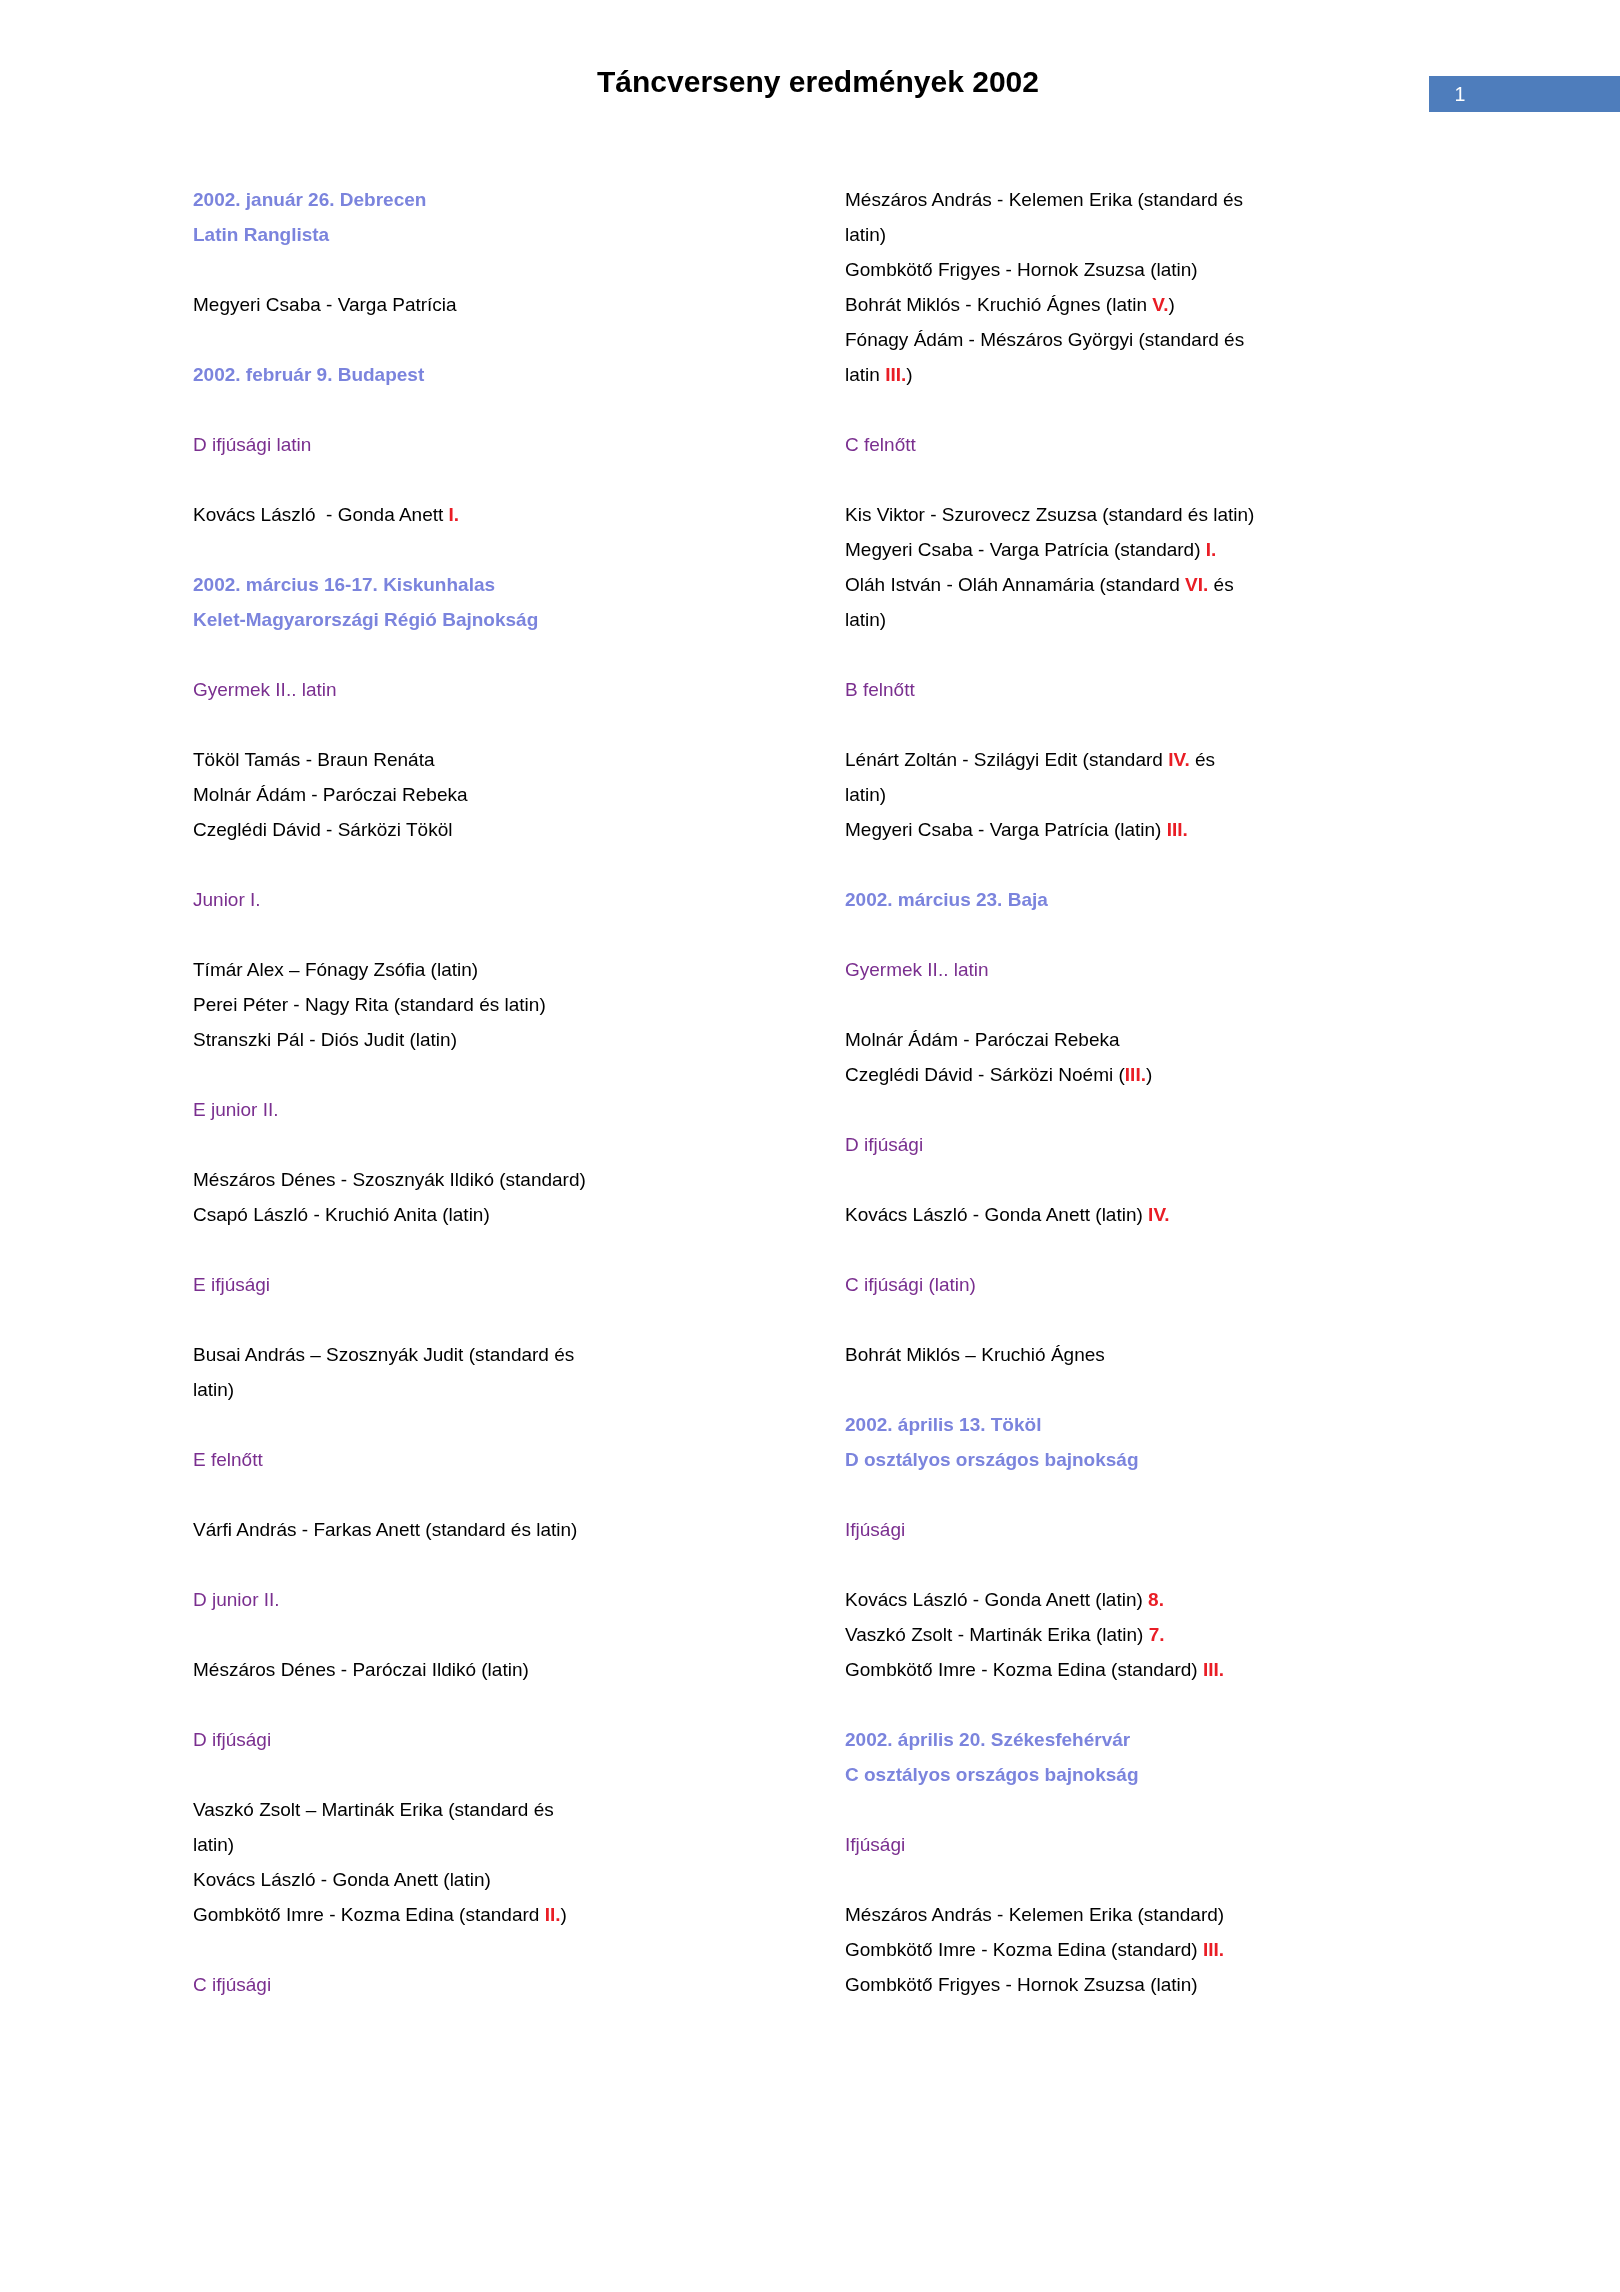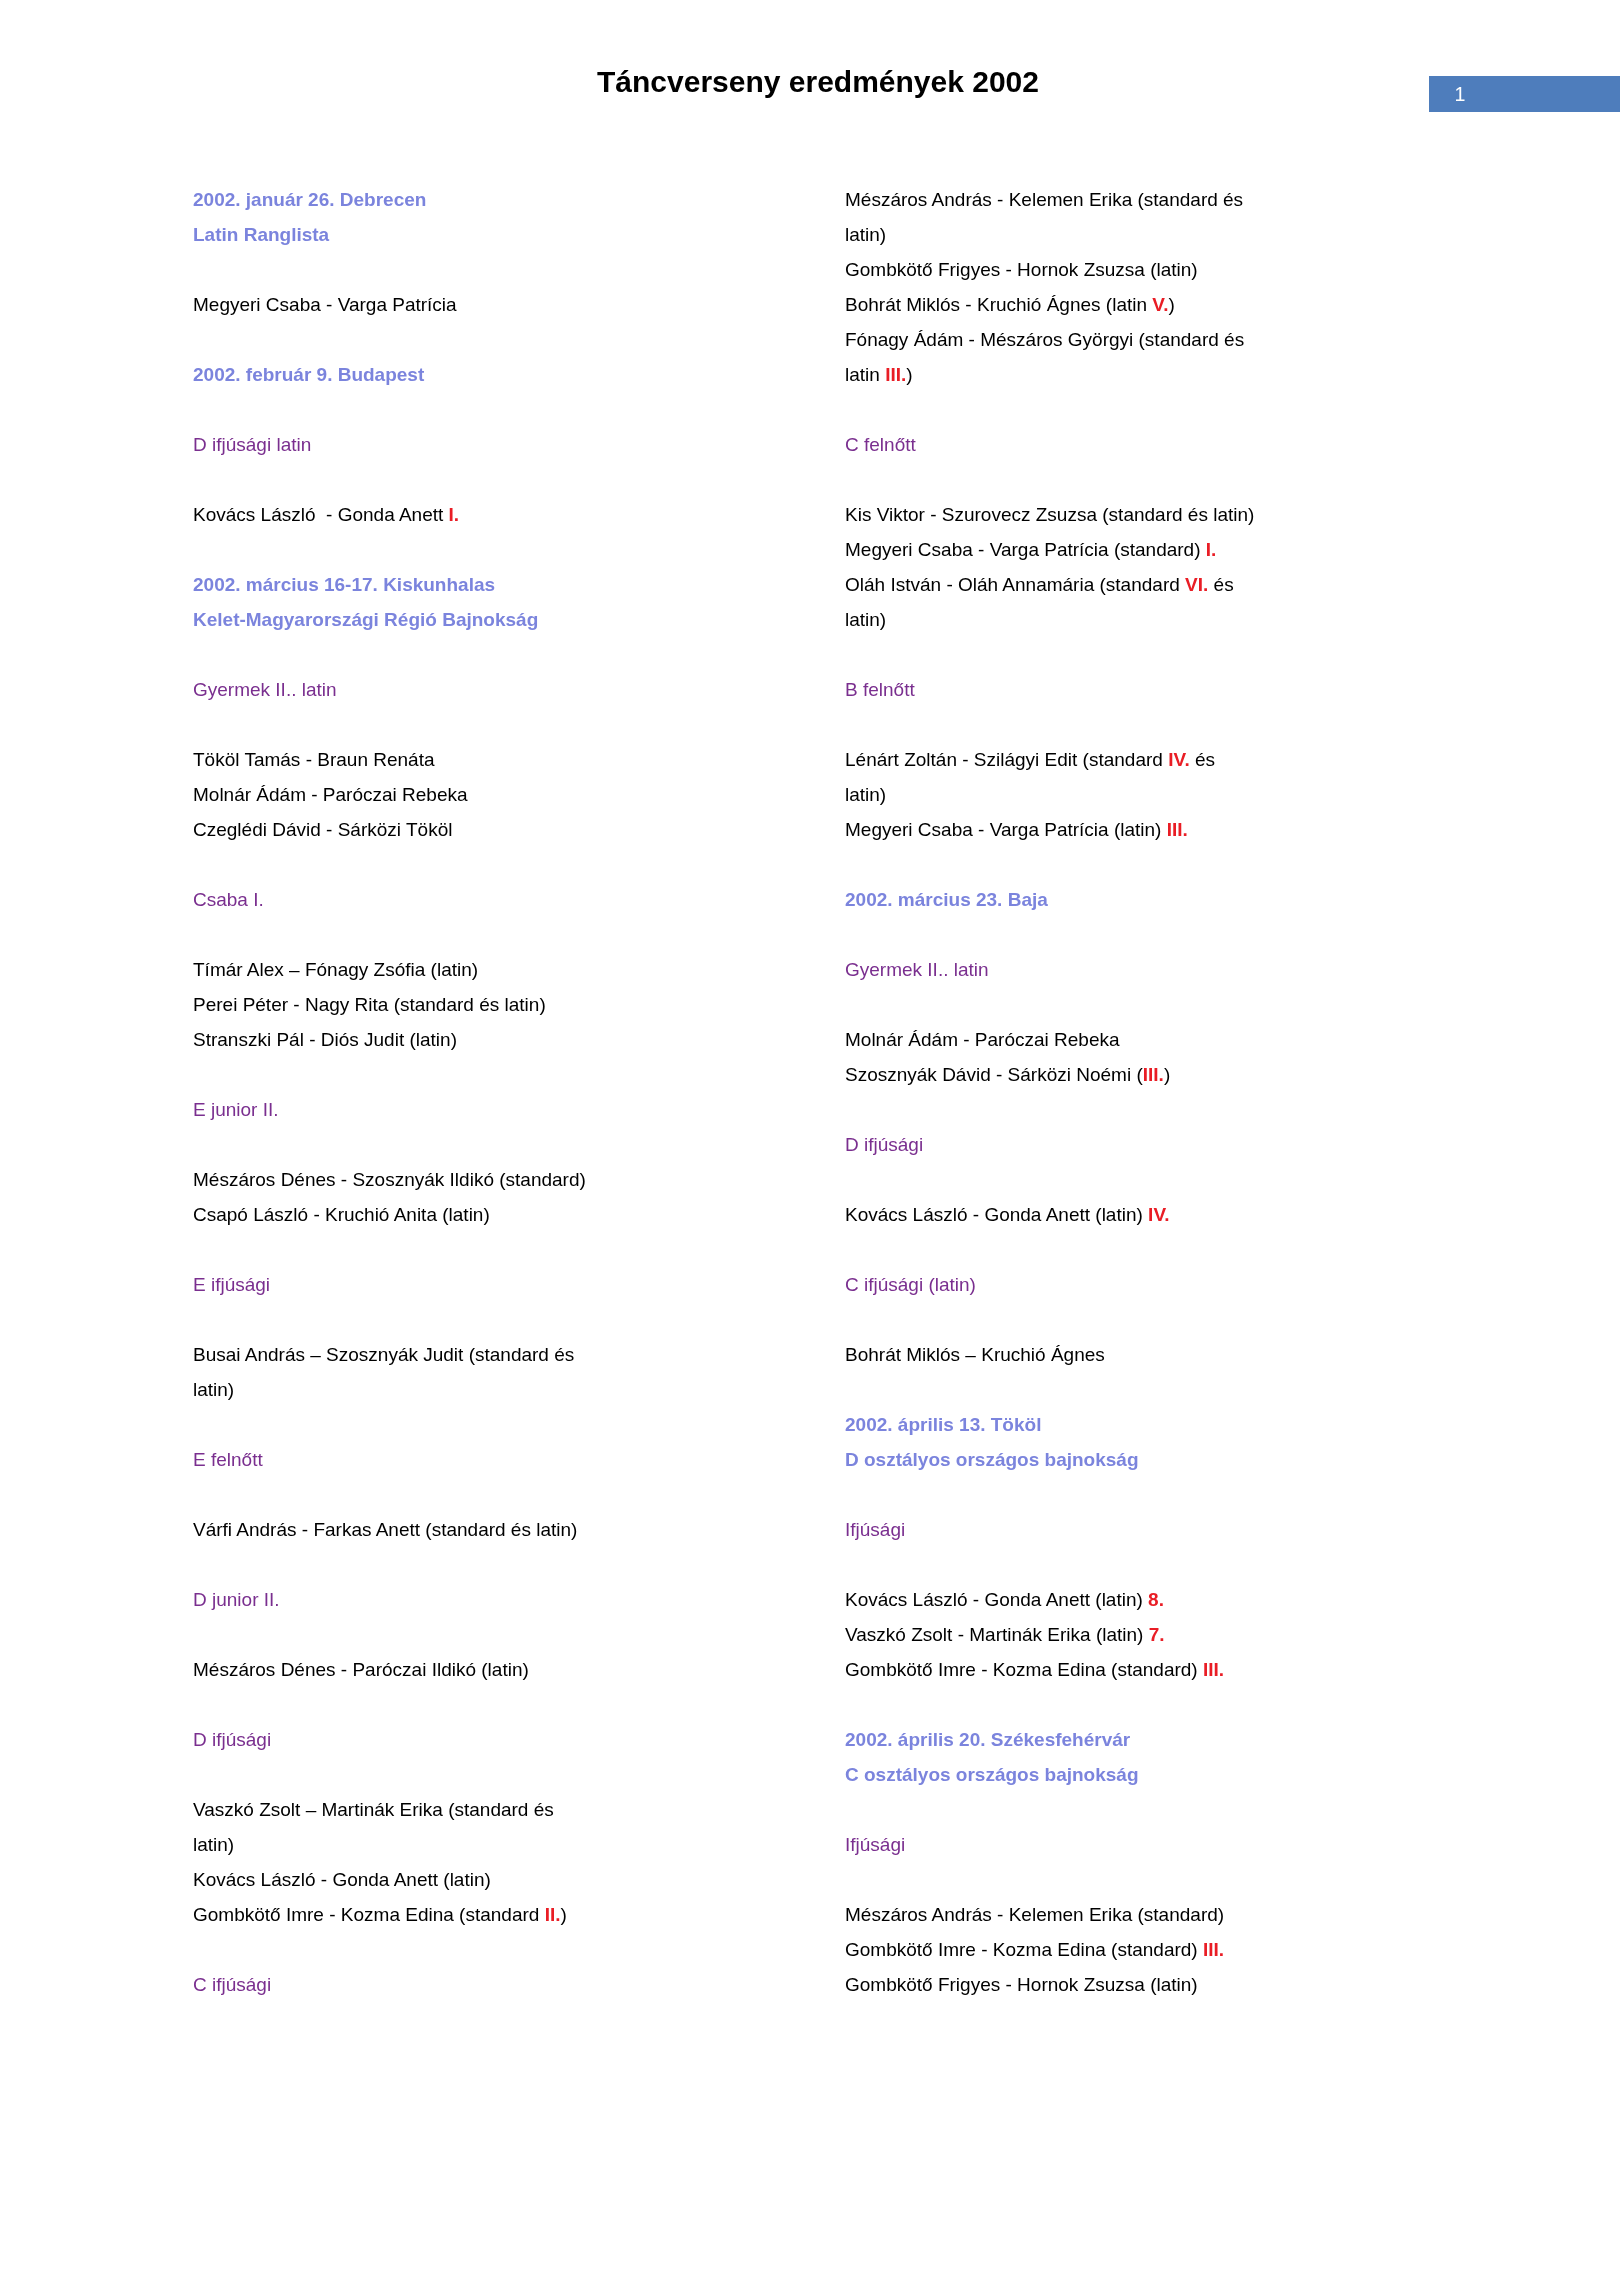--- a/index.html
+++ b/index.html
@@ -53,21 +53,21 @@
 <div class="columns">
   <div class="column column-left">
       <div class="block date"><div class="line">2002. január 26. Debrecen</div><div class="line">Latin Ranglista</div></div>
       <div class="block entries"><div class="line"><span>Megyeri Csaba - Varga Patrícia</span></div></div>
       <div class="block date"><div class="line">2002. február 9. Budapest</div></div>
       <div class="block category"><div class="line">D ifjúsági latin</div></div>
       <div class="block entries"><div class="line"><span>Kovács László  - Gonda Anett </span><span class="red">I.</span></div></div>
       <div class="block date"><div class="line">2002. március 16-17. Kiskunhalas</div><div class="line">Kelet-Magyarországi Régió Bajnokság</div></div>
       <div class="block category"><div class="line">Gyermek II.. latin</div></div>
       <div class="block entries"><div class="line"><span>Tököl Tamás - Braun Renáta</span></div><div class="line"><span>Molnár Ádám - Paróczai Rebeka</span></div><div class="line"><span>Czeglédi Dávid - Sárközi Tököl</span></div></div>
-      <div class="block category"><div class="line">Csaba I.</div></div>
+      <div class="block category"><div class="line">Junior I.</div></div>
       <div class="block entries"><div class="line"><span>Tímár Alex – Fónagy Zsófia (latin)</span></div><div class="line"><span>Perei Péter - Nagy Rita (standard és latin)</span></div><div class="line"><span>Stranszki Pál - Diós Judit (latin)</span></div></div>
       <div class="block category"><div class="line">E junior II.</div></div>
       <div class="block entries"><div class="line"><span>Mészáros Dénes - Szosznyák Ildikó (standard)</span></div><div class="line"><span>Csapó László - Kruchió Anita (latin)</span></div></div>
       <div class="block category"><div class="line">E ifjúsági</div></div>
       <div class="block entries"><div class="line"><span>Busai András – Szosznyák Judit (standard és</span></div><div class="line"><span>latin)</span></div></div>
       <div class="block category"><div class="line">E felnőtt</div></div>
       <div class="block entries"><div class="line"><span>Várfi András - Farkas Anett (standard és latin)</span></div></div>
       <div class="block category"><div class="line">D junior II.</div></div>
       <div class="block entries"><div class="line"><span>Mészáros Dénes - Paróczai Ildikó (latin)</span></div></div>
       <div class="block category"><div class="line">D ifjúsági</div></div>
@@ -75,21 +75,21 @@
       <div class="block category"><div class="line">C ifjúsági</div></div>
     </div>
   <div class="column column-right">
       <div class="block entries"><div class="line"><span>Mészáros András - Kelemen Erika (standard és</span></div><div class="line"><span>latin)</span></div><div class="line"><span>Gombkötő Frigyes - Hornok Zsuzsa (latin)</span></div><div class="line"><span>Bohrát Miklós - Kruchió Ágnes (latin </span><span class="red">V.</span><span>)</span></div><div class="line"><span>Fónagy Ádám - Mészáros Györgyi (standard és</span></div><div class="line"><span>latin </span><span class="red">III.</span><span>)</span></div></div>
       <div class="block category"><div class="line">C felnőtt</div></div>
       <div class="block entries"><div class="line"><span>Kis Viktor - Szurovecz Zsuzsa (standard és latin)</span></div><div class="line"><span>Megyeri Csaba - Varga Patrícia (standard) </span><span class="red">I.</span></div><div class="line"><span>Oláh István - Oláh Annamária (standard </span><span class="red">VI.</span><span> és</span></div><div class="line"><span>latin)</span></div></div>
       <div class="block category"><div class="line">B felnőtt</div></div>
       <div class="block entries"><div class="line"><span>Lénárt Zoltán - Szilágyi Edit (standard </span><span class="red">IV.</span><span> és</span></div><div class="line"><span>latin)</span></div><div class="line"><span>Megyeri Csaba - Varga Patrícia (latin) </span><span class="red">III.</span></div></div>
       <div class="block date"><div class="line">2002. március 23. Baja</div></div>
       <div class="block category"><div class="line">Gyermek II.. latin</div></div>
-      <div class="block entries"><div class="line"><span>Molnár Ádám - Paróczai Rebeka</span></div><div class="line"><span>Szosznyák Dávid - Sárközi Noémi (</span><span class="red">III.</span><span>)</span></div></div>
+      <div class="block entries"><div class="line"><span>Molnár Ádám - Paróczai Rebeka</span></div><div class="line"><span>Czeglédi Dávid - Sárközi Noémi (</span><span class="red">III.</span><span>)</span></div></div>
       <div class="block category"><div class="line">D ifjúsági</div></div>
       <div class="block entries"><div class="line"><span>Kovács László - Gonda Anett (latin) </span><span class="red">IV.</span></div></div>
       <div class="block category"><div class="line">C ifjúsági (latin)</div></div>
       <div class="block entries"><div class="line"><span>Bohrát Miklós – Kruchió Ágnes</span></div></div>
       <div class="block date"><div class="line">2002. április 13. Tököl</div><div class="line">D osztályos országos bajnokság</div></div>
       <div class="block category"><div class="line">Ifjúsági</div></div>
       <div class="block entries"><div class="line"><span>Kovács László - Gonda Anett (latin) </span><span class="red">8.</span></div><div class="line"><span>Vaszkó Zsolt - Martinák Erika (latin) </span><span class="red">7.</span></div><div class="line"><span>Gombkötő Imre - Kozma Edina (standard) </span><span class="red">III.</span></div></div>
       <div class="block date"><div class="line">2002. április 20. Székesfehérvár</div><div class="line">C osztályos országos bajnokság</div></div>
       <div class="block category"><div class="line">Ifjúsági</div></div>
       <div class="block entries"><div class="line"><span>Mészáros András - Kelemen Erika (standard)</span></div><div class="line"><span>Gombkötő Imre - Kozma Edina (standard) </span><span class="red">III.</span></div><div class="line"><span>Gombkötő Frigyes - Hornok Zsuzsa (latin)</span></div></div>

